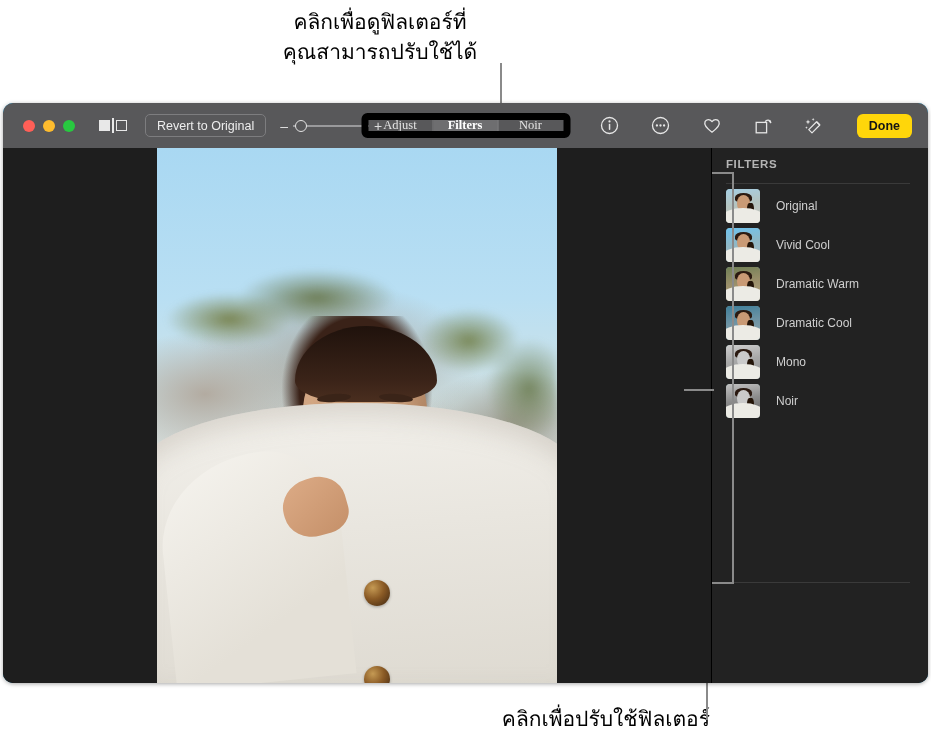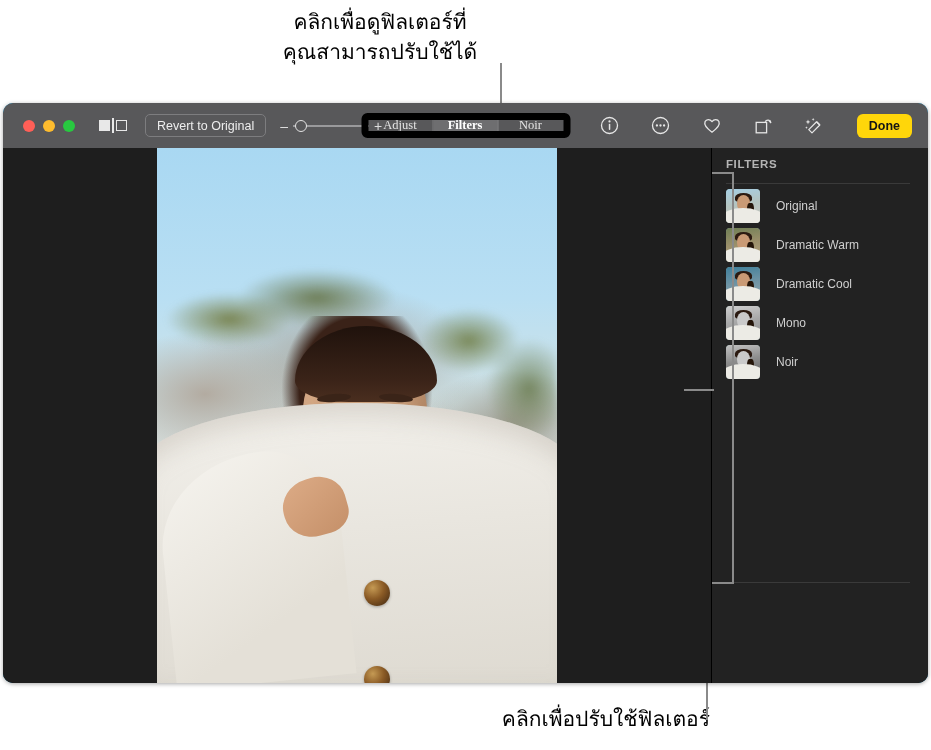--- a/index.html
+++ b/index.html
@@ -501,20 +501,32 @@
                 <div class="th-head"></div>
                 <div class="th-braid"></div>
                 <div class="th-shirt"></div>
               </div>
             </div>
             <div class="filter-label">Original</div>
           </div>
 
 
 
+          <div class="filter-row">
+            <div class="thumb thumb-s3">
+              <div class="thumb-inner">
+                <div class="th-bg"></div>
+                <div class="th-hair"></div>
+                <div class="th-head"></div>
+                <div class="th-braid"></div>
+                <div class="th-shirt"></div>
+              </div>
+            </div>
+            <div class="filter-label">Vivid Cool</div>
+          </div>
 
 
           <div class="filter-row">
             <div class="thumb thumb-s5">
               <div class="thumb-inner">
                 <div class="th-bg"></div>
                 <div class="th-hair"></div>
                 <div class="th-head"></div>
                 <div class="th-braid"></div>
                 <div class="th-shirt"></div>

